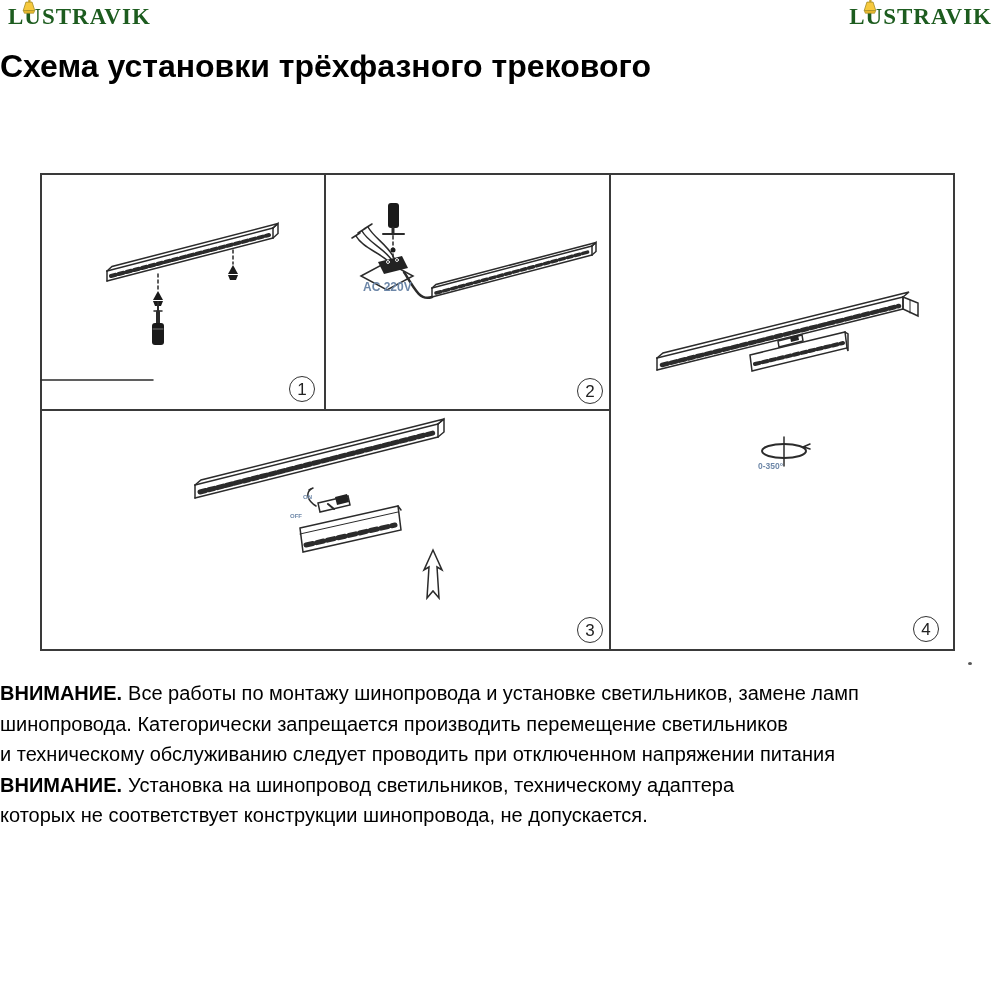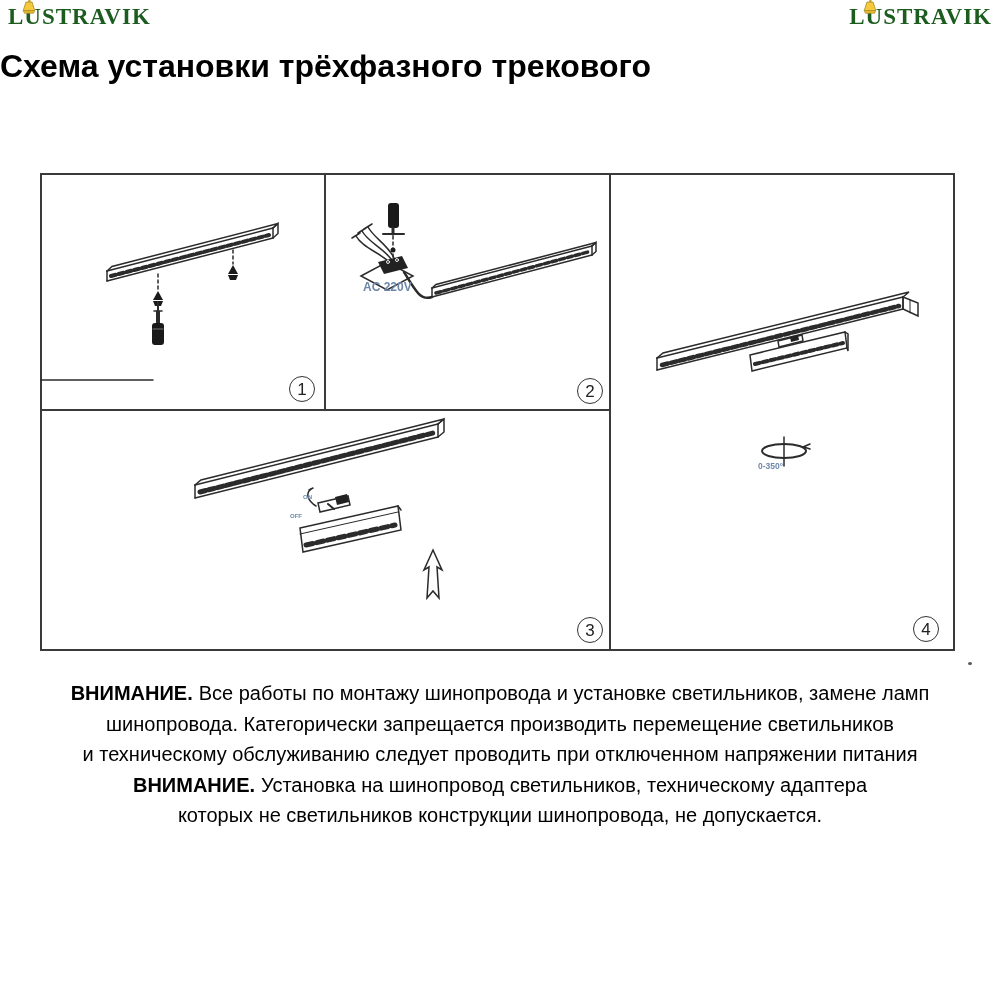--- a/index.html
+++ b/index.html
@@ -33,21 +33,21 @@
 
   .step-badge{position:absolute;width:26px;height:26px;border:1.6px solid #333;border-radius:50%;
               text-align:center;line-height:26px;font-size:17px;color:#222;background:#fff;box-sizing:border-box;}
   .badge-1{left:289px;top:376px;}
   .badge-2{left:577px;top:378px;}
   .badge-3{left:577px;top:617px;}
   .badge-4{left:913px;top:616px;}
   .stray-dot{position:absolute;left:968px;top:662px;width:4px;height:3px;background:#555;border-radius:50%;}
 
   
-  .warnings{position:absolute;left:0;right:0;top:678px;text-align:center;
+  .warnings{position:absolute;left:0;right:0;top:678px;
             font-size:20px;line-height:30.5px;color:#000;}
   .wline{white-space:nowrap;}
   .wlead{font-weight:700;}
   .wlead:not(:empty){margin-right:6px;}
 </style>
 </head>
 <body>
 
 <div class="page">
 
@@ -224,16 +224,16 @@
   <div class="step-badge badge-2">2</div>
   <div class="step-badge badge-3">3</div>
   <div class="step-badge badge-4">4</div>
   <div class="stray-dot"></div>
 
   <div class="warnings">
     <div class="wline"><span class="wlead">ВНИМАНИЕ.</span><span>Все работы по монтажу шинопровода и установке светильников, замене ламп</span></div>
     <div class="wline"><span class="wlead"></span><span>шинопровода. Категорически запрещается производить перемещение светильников</span></div>
     <div class="wline"><span class="wlead"></span><span>и техническому обслуживанию следует проводить при отключенном напряжении питания</span></div>
     <div class="wline"><span class="wlead">ВНИМАНИЕ.</span><span>Установка на шинопровод светильников, техническому адаптера</span></div>
-    <div class="wline"><span class="wlead"></span><span>которых не светильников конструкции шинопровода, не допускается.</span></div>
+    <div class="wline"><span class="wlead"></span><span>которых не соответствует конструкции шинопровода, не допускается.</span></div>
   </div>
 
 </div>
 
 </body></html>

